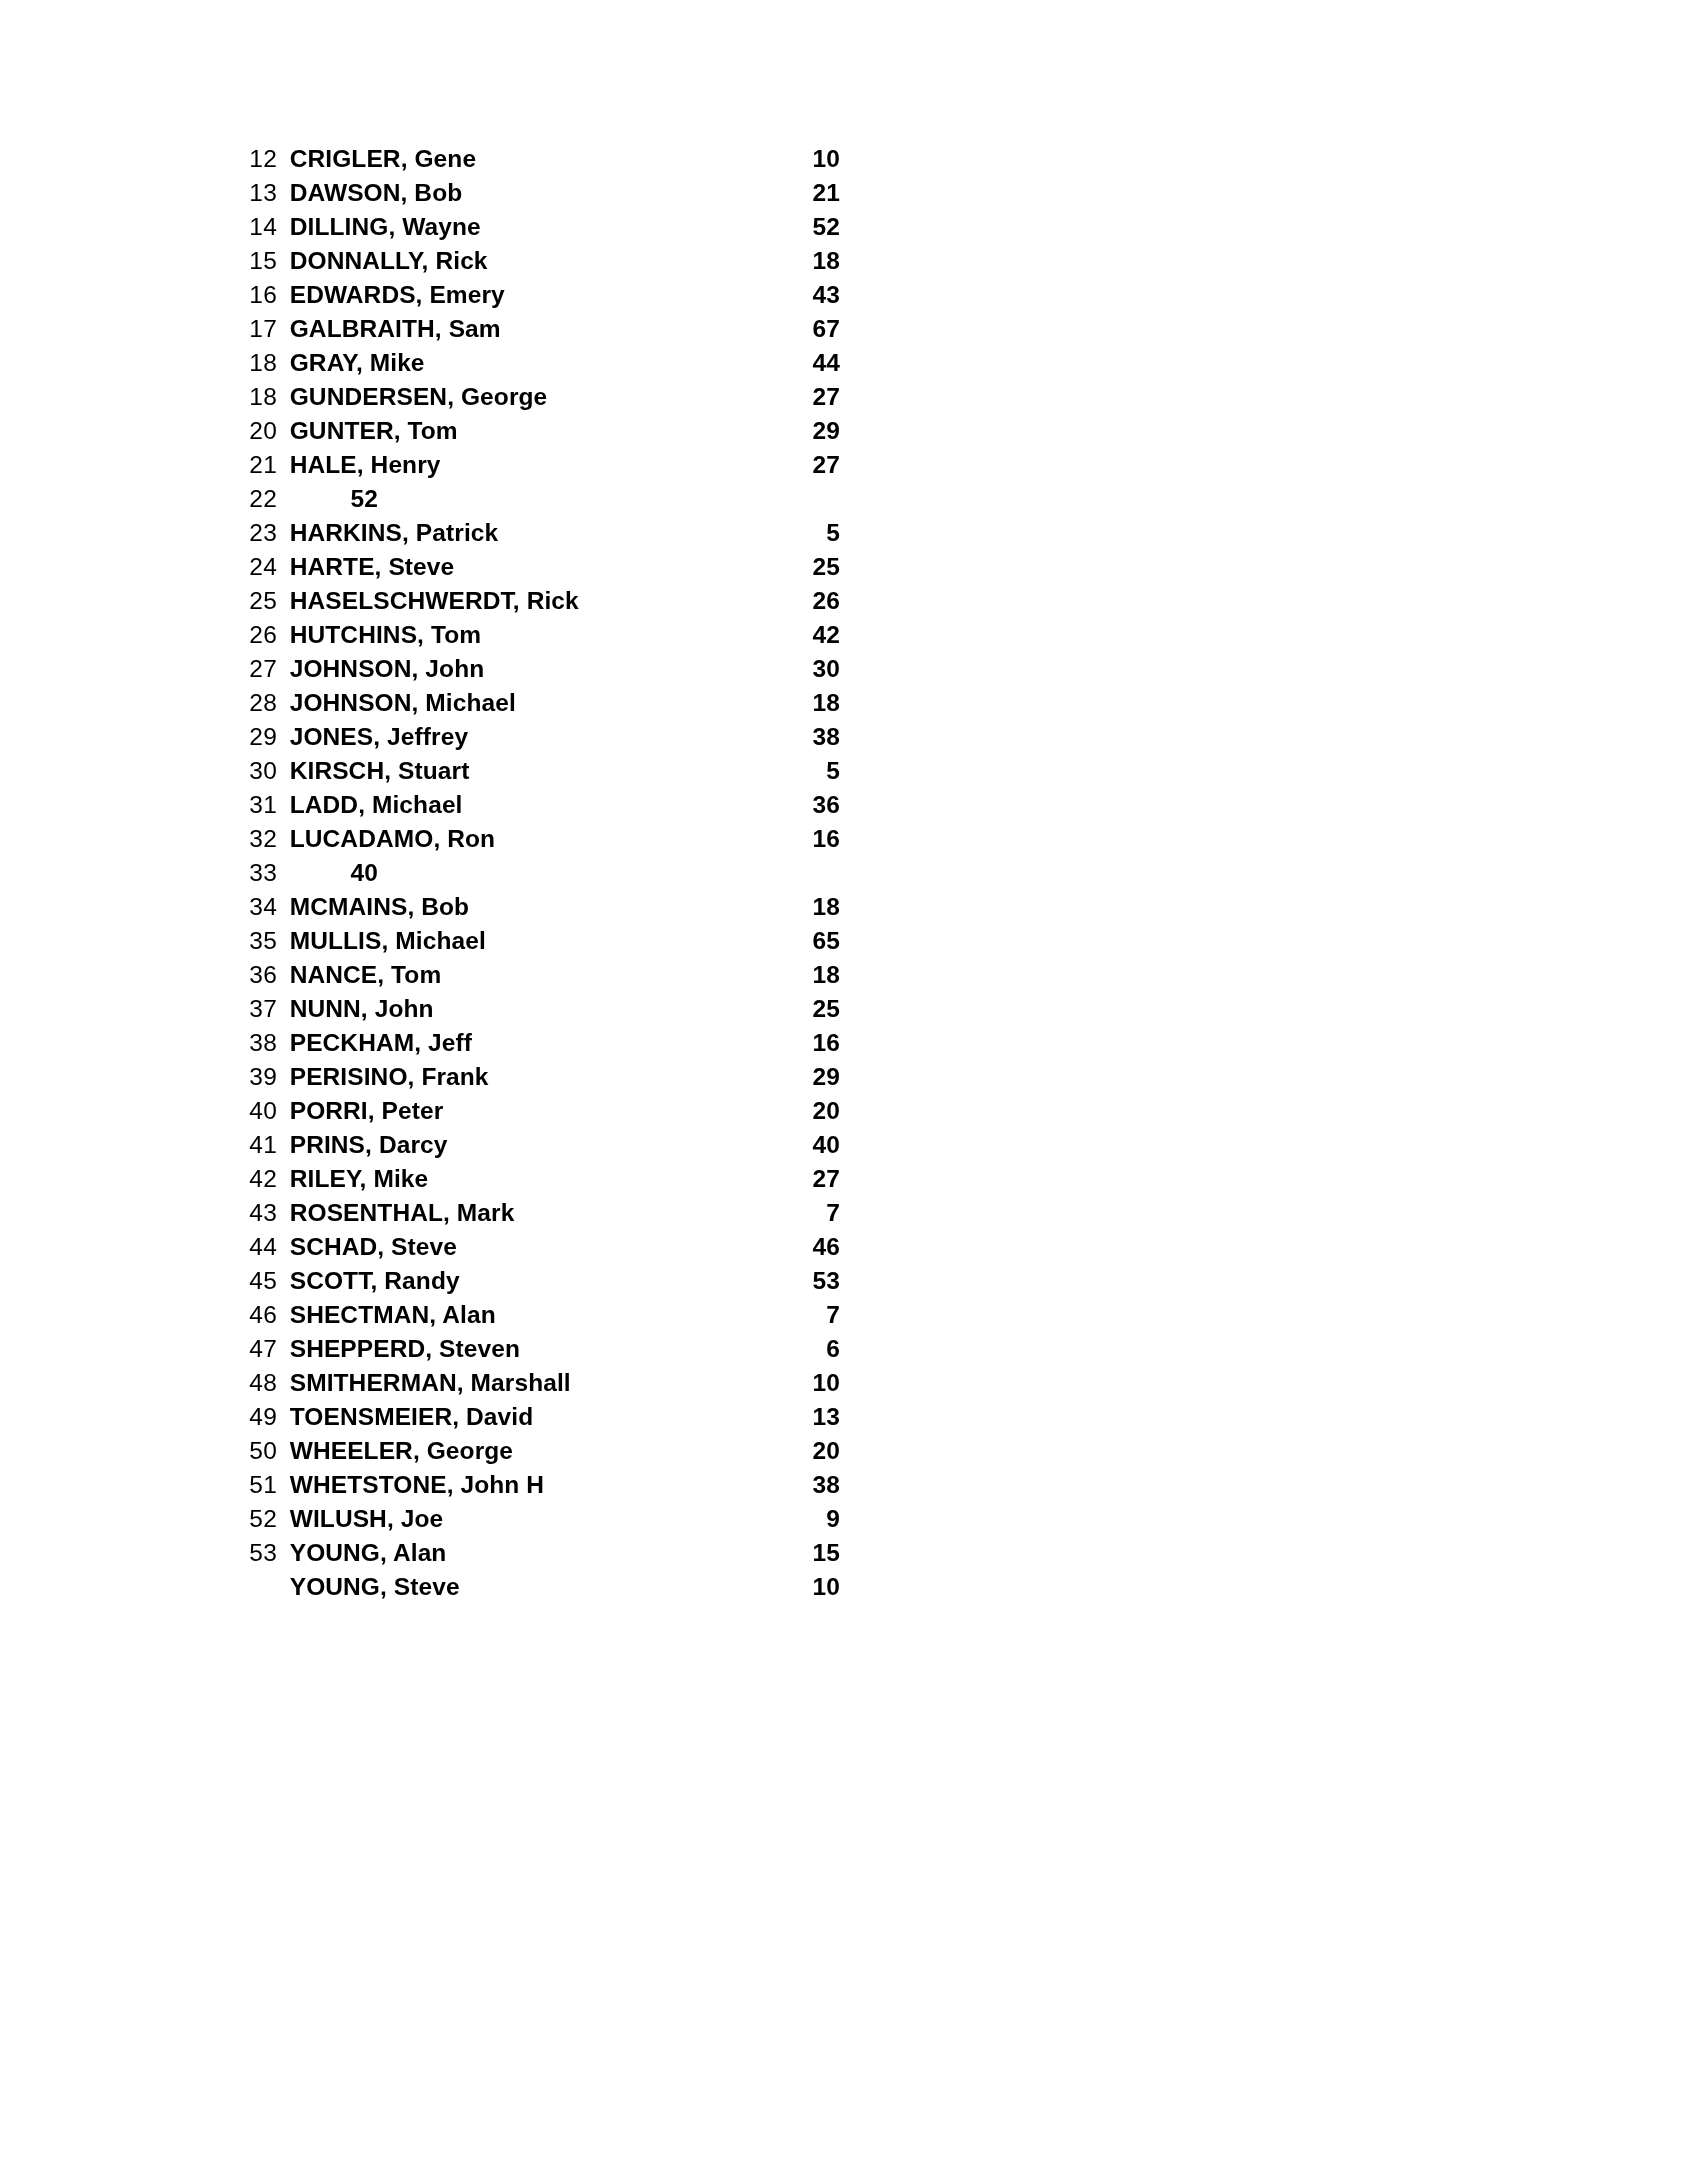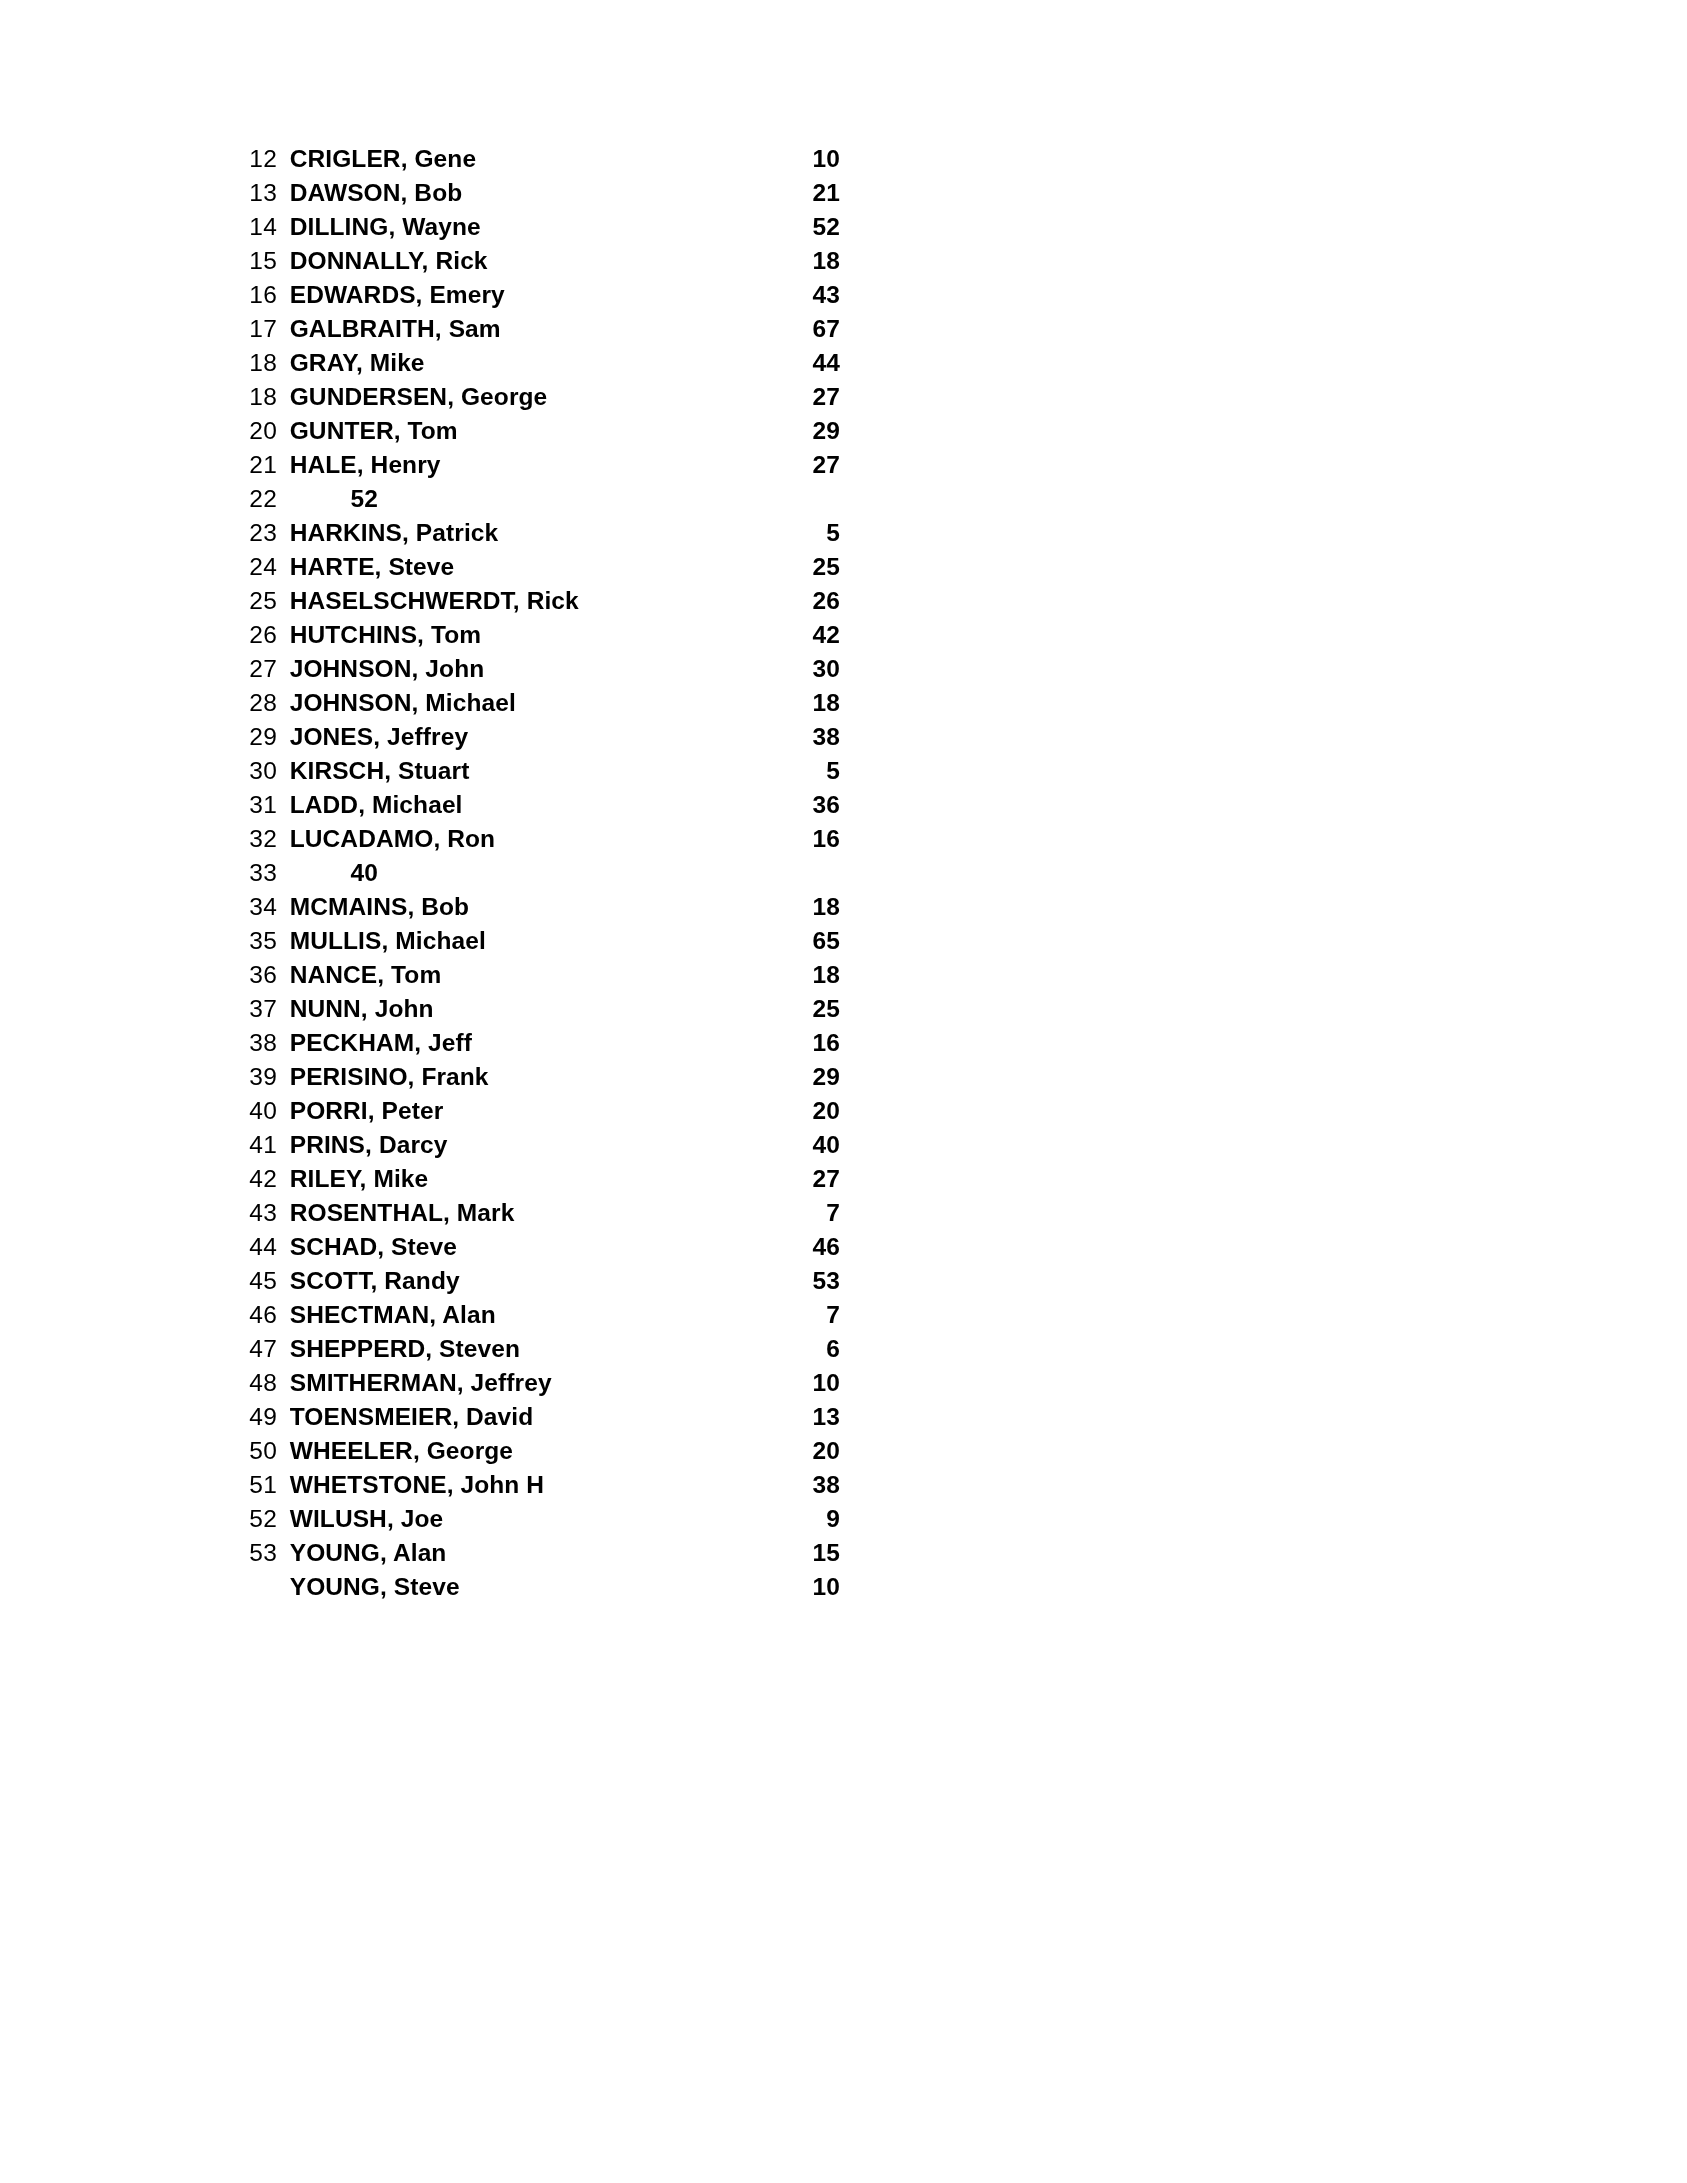--- a/index.html
+++ b/index.html
@@ -236,21 +236,21 @@
         <span class="name">SHECTMAN, Alan</span>
         <span class="score">7</span>
       </div>
       <div class="row">
         <span class="num">47</span>
         <span class="name">SHEPPERD, Steven</span>
         <span class="score">6</span>
       </div>
       <div class="row">
         <span class="num">48</span>
-        <span class="name">SMITHERMAN, Jeffrey</span>
+        <span class="name">SMITHERMAN, Marshall</span>
         <span class="score">10</span>
       </div>
       <div class="row">
         <span class="num">49</span>
         <span class="name">TOENSMEIER, David</span>
         <span class="score">13</span>
       </div>
       <div class="row">
         <span class="num">50</span>
         <span class="name">WHEELER, George</span>

